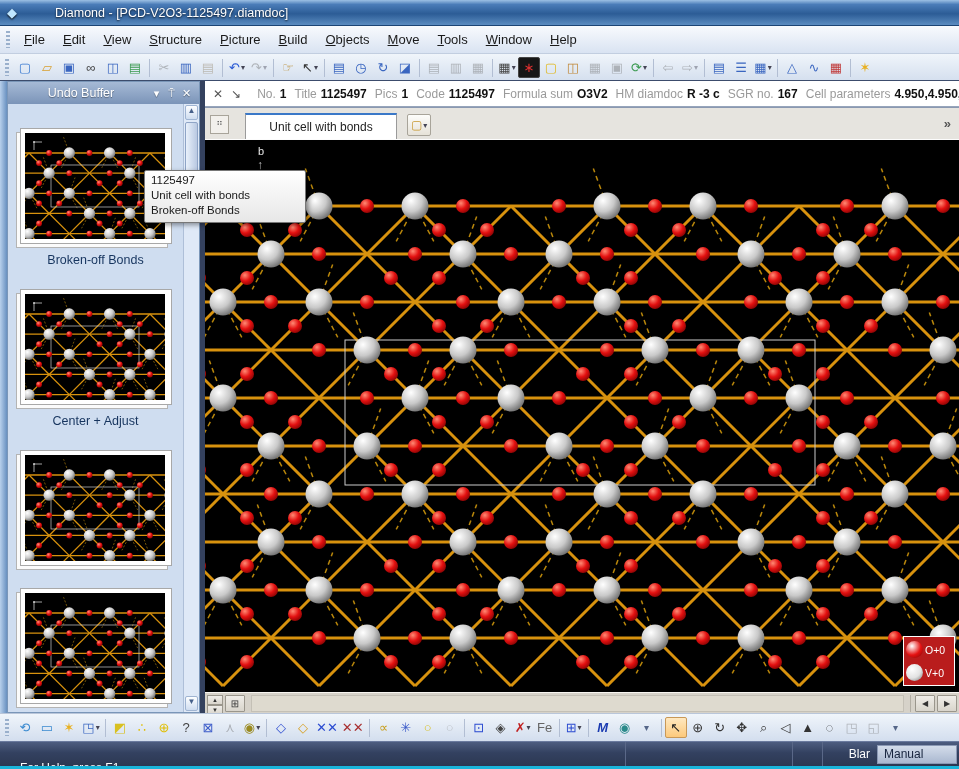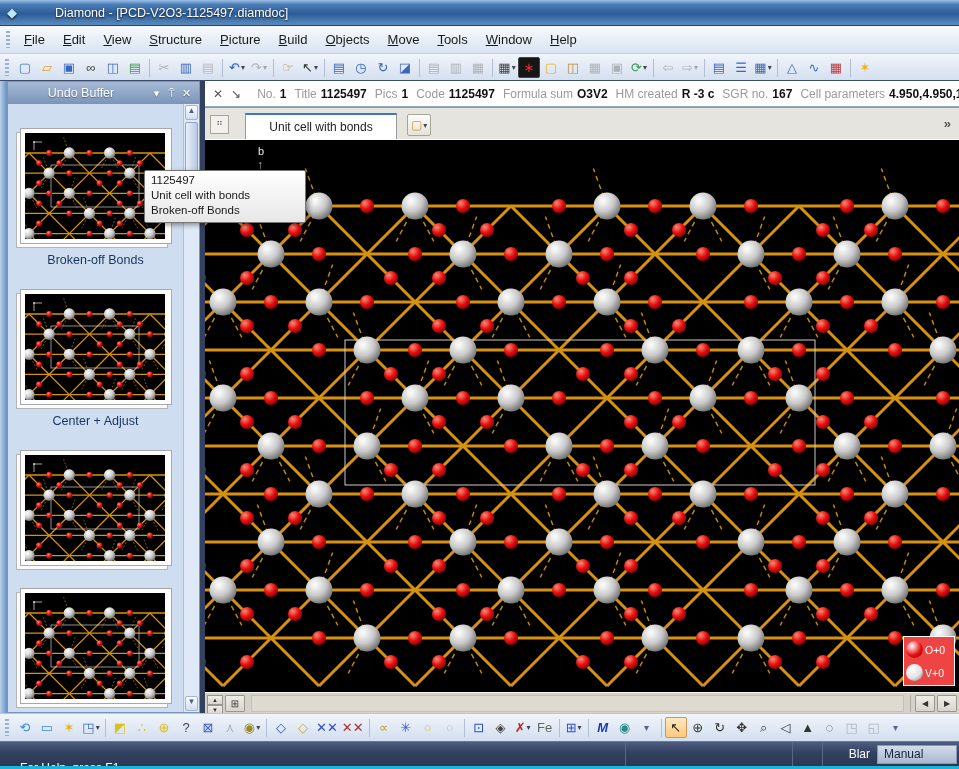--- a/index.html
+++ b/index.html
@@ -83,21 +83,21 @@
     border:1px solid #a8a49a; border-radius:2px; display:flex; align-items:center; font-size:12px; }
   #new-pic-btn .np-page { color:#c89830; }
   #tab-spacer { flex:1; }
   #tab-overflow { margin:0 8px 8px 0; color:#555; font-size:13px; font-weight:bold; }
 
   
   #canvas { position:absolute; left:205px; top:140px; width:754px; height:552px; background:#000; overflow:hidden; }
   #canvas svg { position:absolute; left:0; top:0; }
   .axis-label { position:absolute; color:#e8e8e8; font-size:11px; }
   .axis-arrow { position:absolute; color:#b8b8b8; font-size:12px; }
-  #legend { position:absolute; left:698px; top:496px; width:52px; background:#ef4444; border:1px solid #fff; padding:1px 2px; }
+  #legend { position:absolute; left:698px; top:496px; width:52px; background:#b91c1c; border:1px solid #fff; padding:1px 2px; }
   .legend-row { display:flex; align-items:center; gap:2px; height:23px; }
   .legend-sphere { width:17px; height:17px; border-radius:50%; flex:none; }
   .legend-label { color:#fff; font-size:10.5px; }
 
   
   #nav-bar { position:absolute; left:205px; top:692px; width:754px; height:21px; background:#d6d2c9;
     border-top:1px solid #f7f5f1; display:flex; align-items:center; padding:1px 2px; gap:2px; }
   .nav-btn { width:20px; height:17px; background:linear-gradient(#efede8,#d9d5cc); border:1px solid #9a968c;
     border-radius:1px; display:flex; align-items:center; justify-content:center; font-size:8px; color:#333; }
   #nav-spin { display:flex; flex-direction:column; width:16px; height:17px; }
@@ -281,21 +281,21 @@
 
 <div id="info-bar">
   <span class="ib-icon">✕</span>
   <span class="ib-icon">↘</span>
   <span id="info-fields" style="display:flex;">
       <span class="ib-field"><span class="ib-label">No.</span><span class="ib-value">1</span></span>
       <span class="ib-field"><span class="ib-label">Title</span><span class="ib-value">1125497</span></span>
       <span class="ib-field"><span class="ib-label">Pics</span><span class="ib-value">1</span></span>
       <span class="ib-field"><span class="ib-label">Code</span><span class="ib-value">1125497</span></span>
       <span class="ib-field"><span class="ib-label">Formula sum</span><span class="ib-value">O3V2</span></span>
-      <span class="ib-field"><span class="ib-label">HM created</span><span class="ib-value">R -3 c</span></span>
+      <span class="ib-field"><span class="ib-label">HM diamdoc</span><span class="ib-value">R -3 c</span></span>
       <span class="ib-field"><span class="ib-label">SGR no.</span><span class="ib-value">167</span></span>
       <span class="ib-field"><span class="ib-label">Cell parameters</span><span class="ib-value">4.950,4.950,13.9</span></span>
     </span>
 </div>
 
 <div id="left-edge"></div>
 <div id="undo-panel">
   <div class="panel-header">
     <span class="ph-title">Undo Buffer</span>
     <span class="ph-btn">▾</span>

